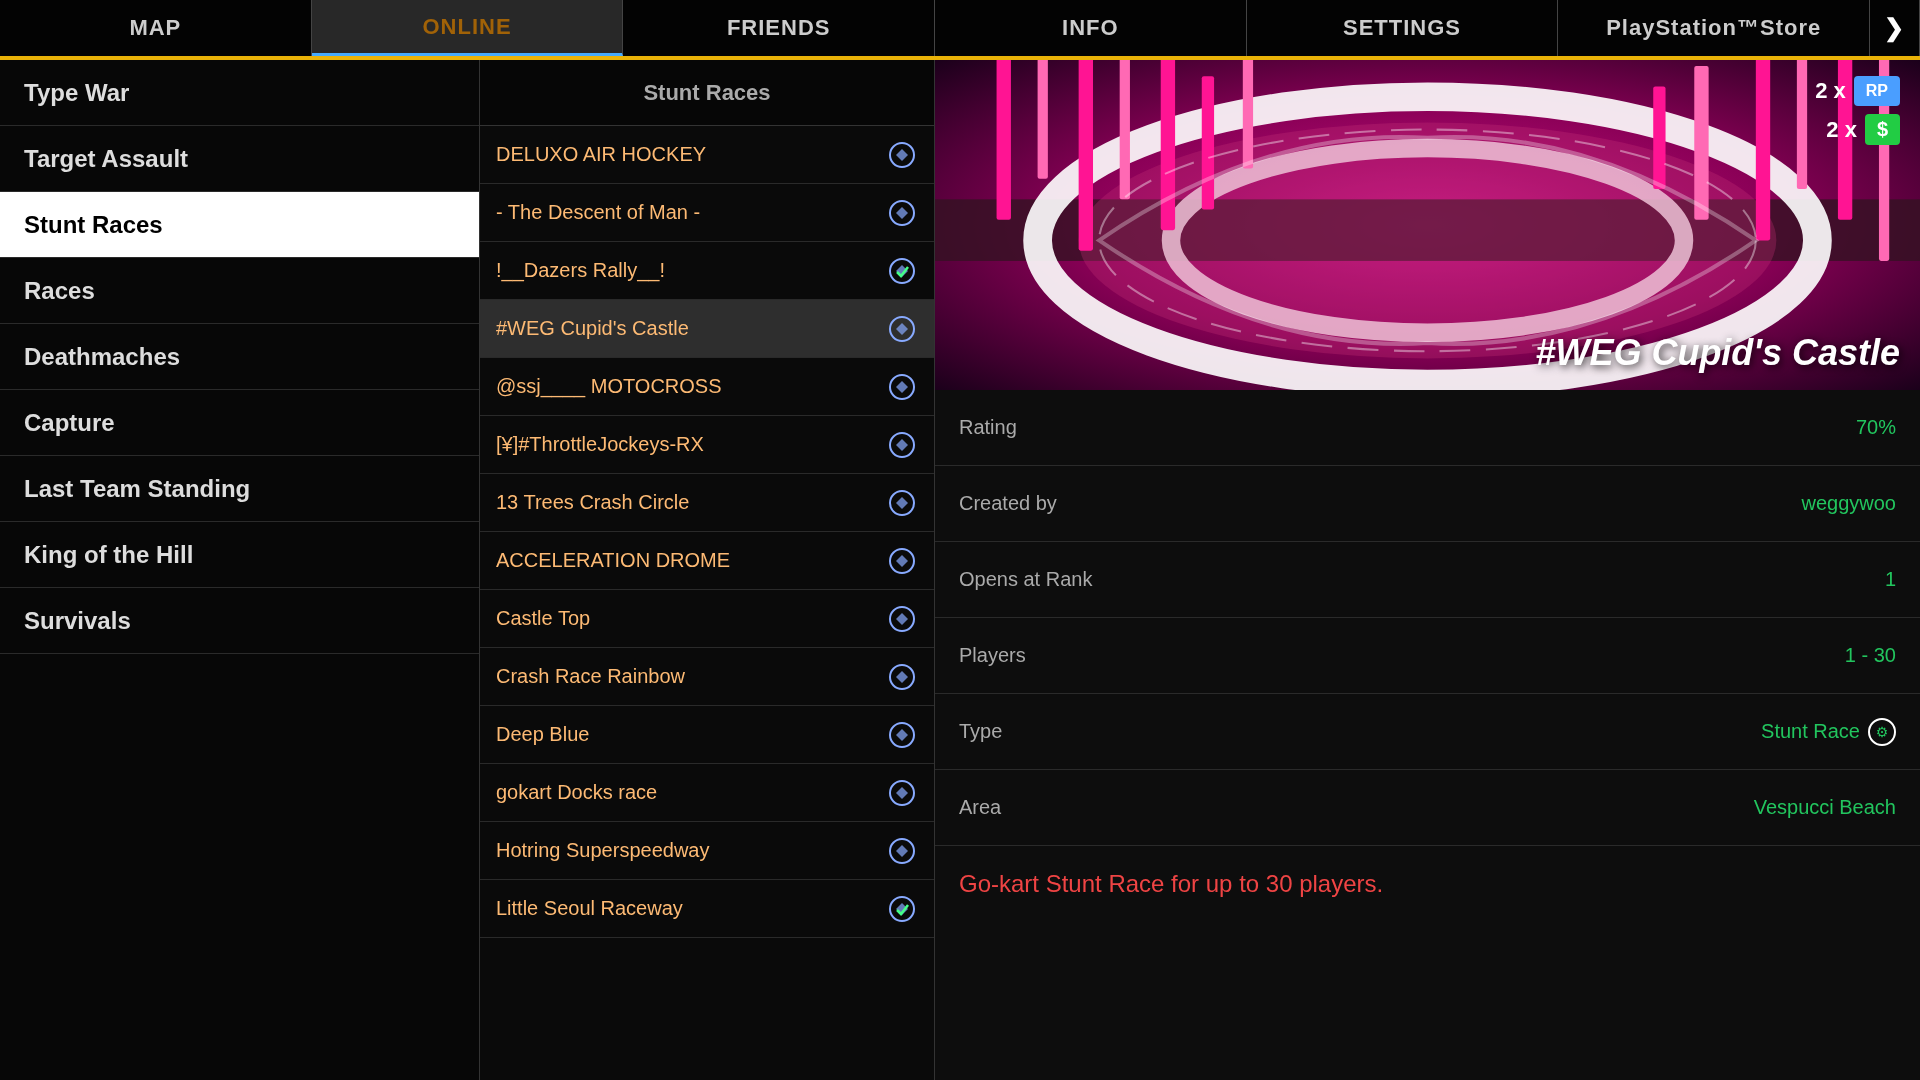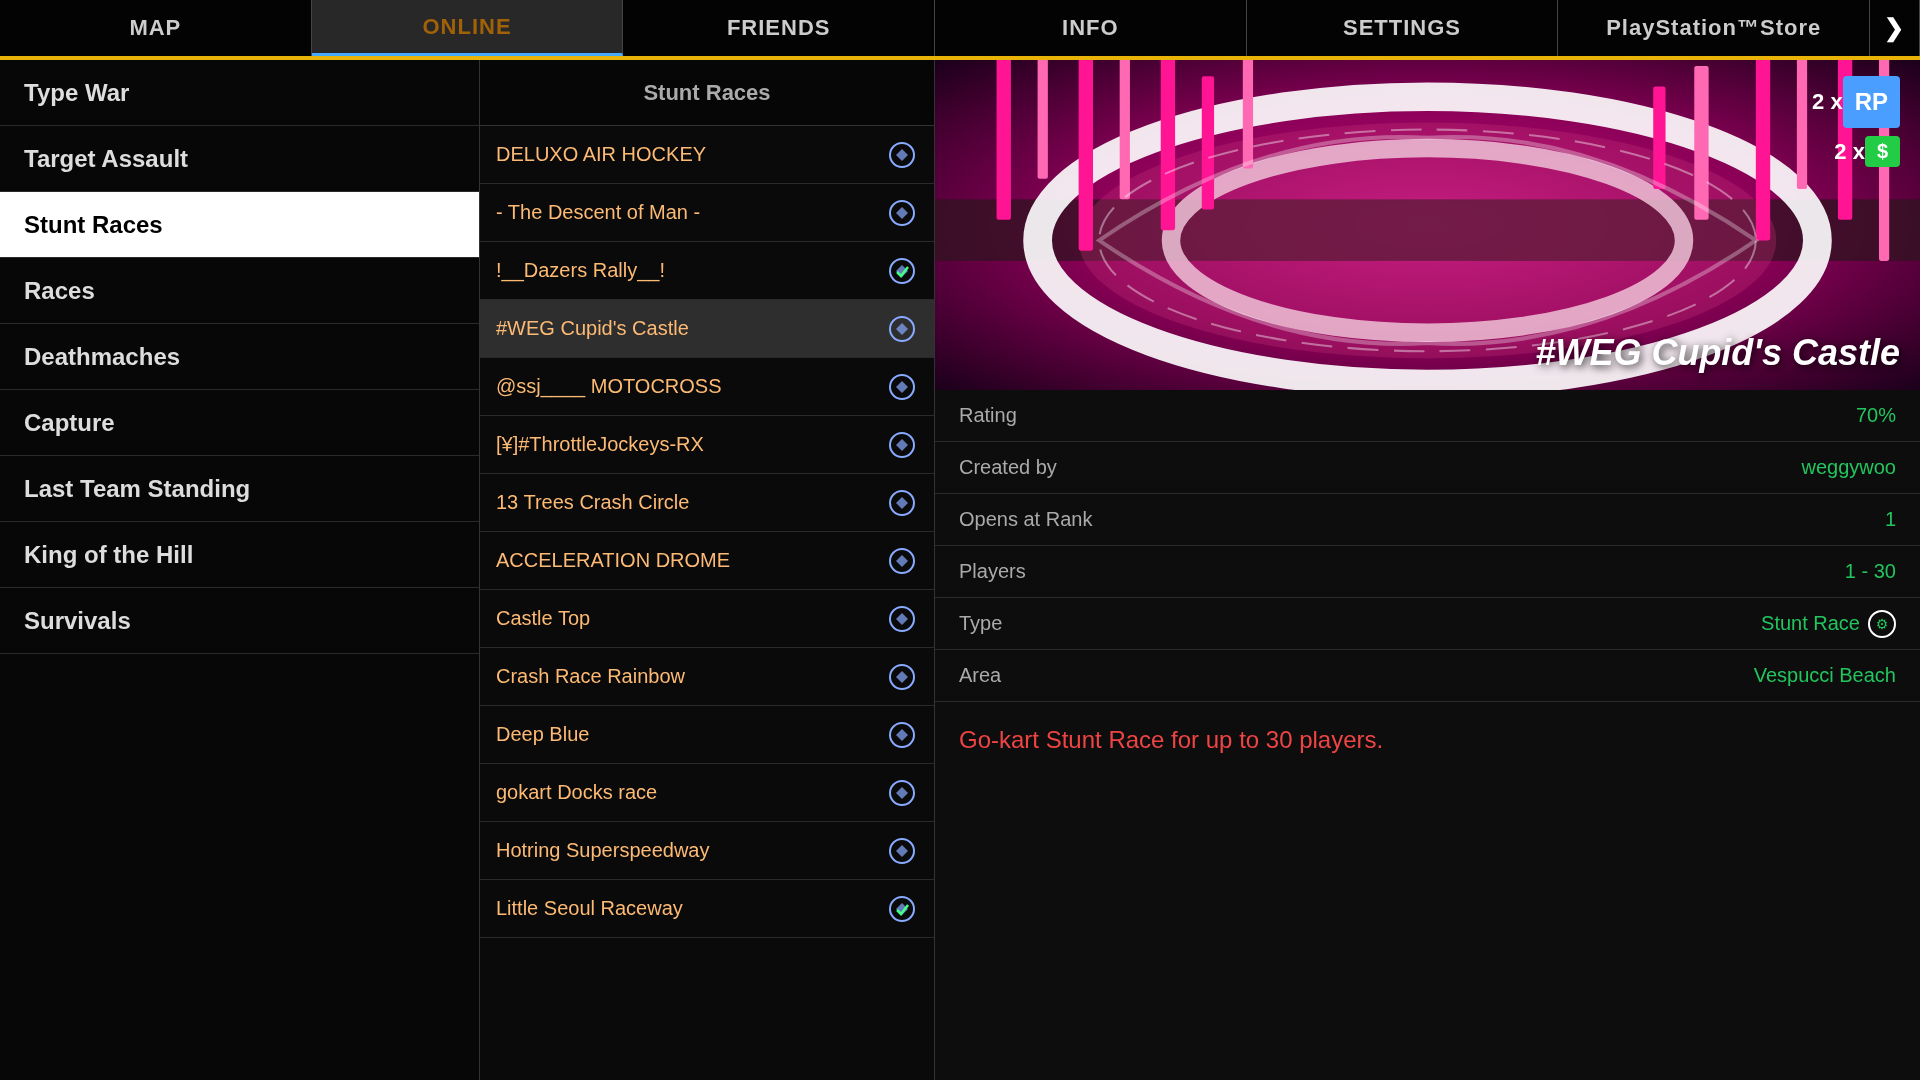--- a/index.html
+++ b/index.html
@@ -166,32 +166,33 @@
       top: 16px;
       right: 20px;
       display: flex;
       flex-direction: column;
       gap: 8px;
       align-items: flex-end;
     }
     .badge-row {
       display: flex;
       align-items: center;
+      gap: 8px;
     }
     .badge-2x {
       font-size: 22px;
       font-weight: bold;
       color: #fff;
     }
     .badge-rp {
       background: #4a9eff;
       color: #fff;
       font-weight: bold;
-      font-size: 24px;
-      padding: 12px 12px;
+      font-size: 16px;
+      padding: 6px 12px;
       border-radius: 4px;
     }
     .badge-cash {
       background: #22cc44;
       color: #fff;
       font-weight: bold;
       font-size: 20px;
       padding: 4px 12px;
       border-radius: 4px;
     }
@@ -199,21 +200,21 @@
     .right-info {
       flex: 1;
       padding: 0;
       overflow-y: auto;
     }
     .info-row {
       display: flex;
       align-items: center;
       justify-content: space-between;
       padding: 0 24px;
-      height: 52px;
+      height: 76px;
       border-bottom: 1px solid #2a2a2a;
     }
     .info-label {
       font-size: 20px;
       color: #aaa;
       font-weight: 500;
     }
     .info-value {
       font-size: 20px;
       color: #22c55e;

